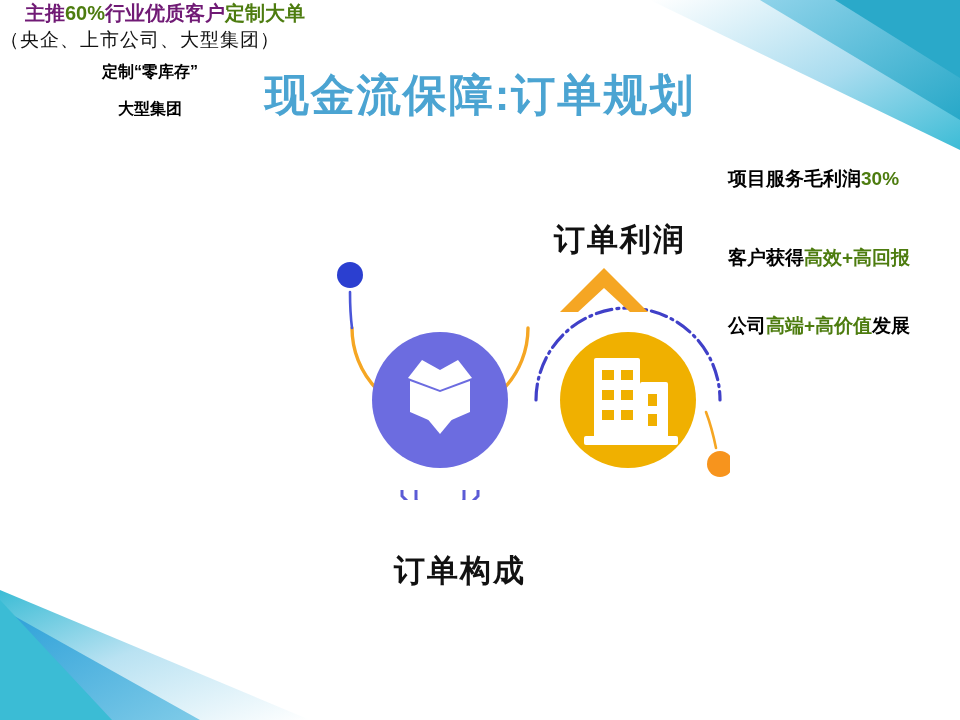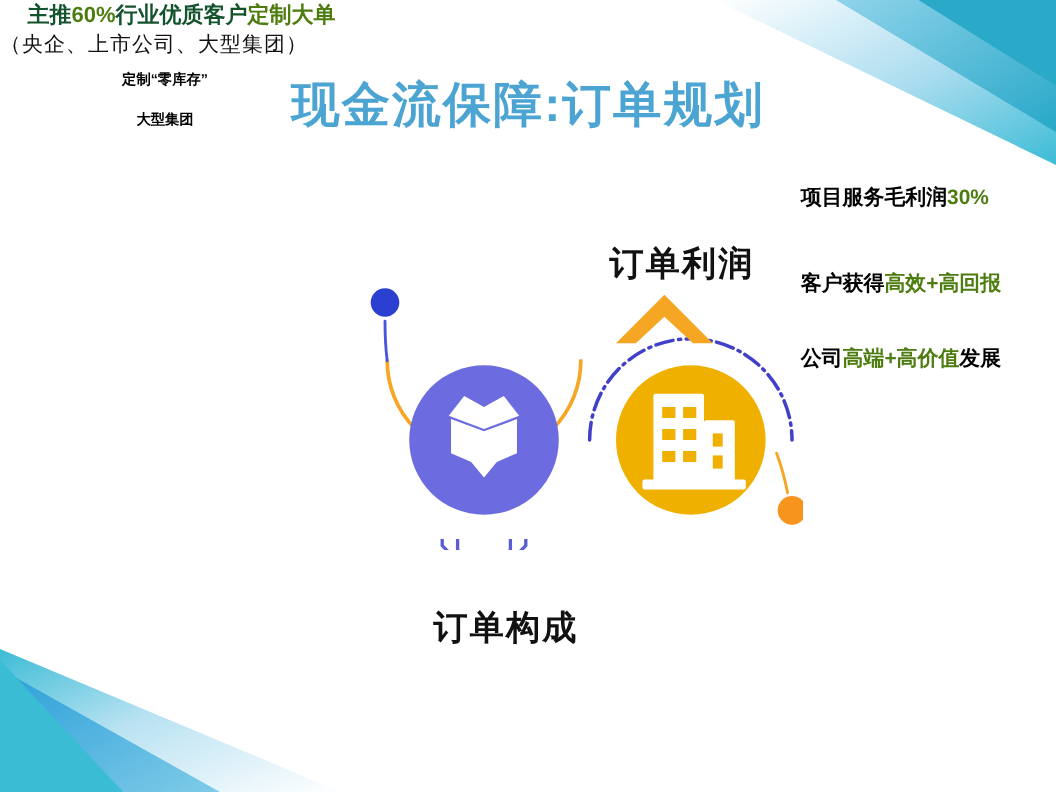--- a/index.html
+++ b/index.html
@@ -34,21 +34,21 @@
     top: 66px;
     width: 960px;
     text-align: center;
     font-size: 44px;
     font-weight: 700;
     letter-spacing: 2px;
     color: #4ba4d2;
     white-space: nowrap;
   }
   .red  { color: #4d7c0f; }
-  .blk  { color: #14532d; }
+  .blk  { color: #701a75; }
 
   #left-head {
     left: 8px;
     top: 264px;
     width: 330px;
     text-align: center;
     font-size: 20px;
     font-weight: bold;
     color: #000000;
   }
@@ -59,21 +59,21 @@
     font-size: 19px;
     font-weight: 400;
     color: #111111;
     letter-spacing: 1px;
   }
   #left-list {
     left: 20px;
     top: 382px;
     width: 300px;
     text-align: center;
-    font-size: 13px;
+    font-size: 16px;
     font-weight: bold;
     color: #000000;
     line-height: 37px;
   }
 
   .right-line {
     position: absolute;
     left: 728px;
     font-size: 19px;
     font-weight: bold;

